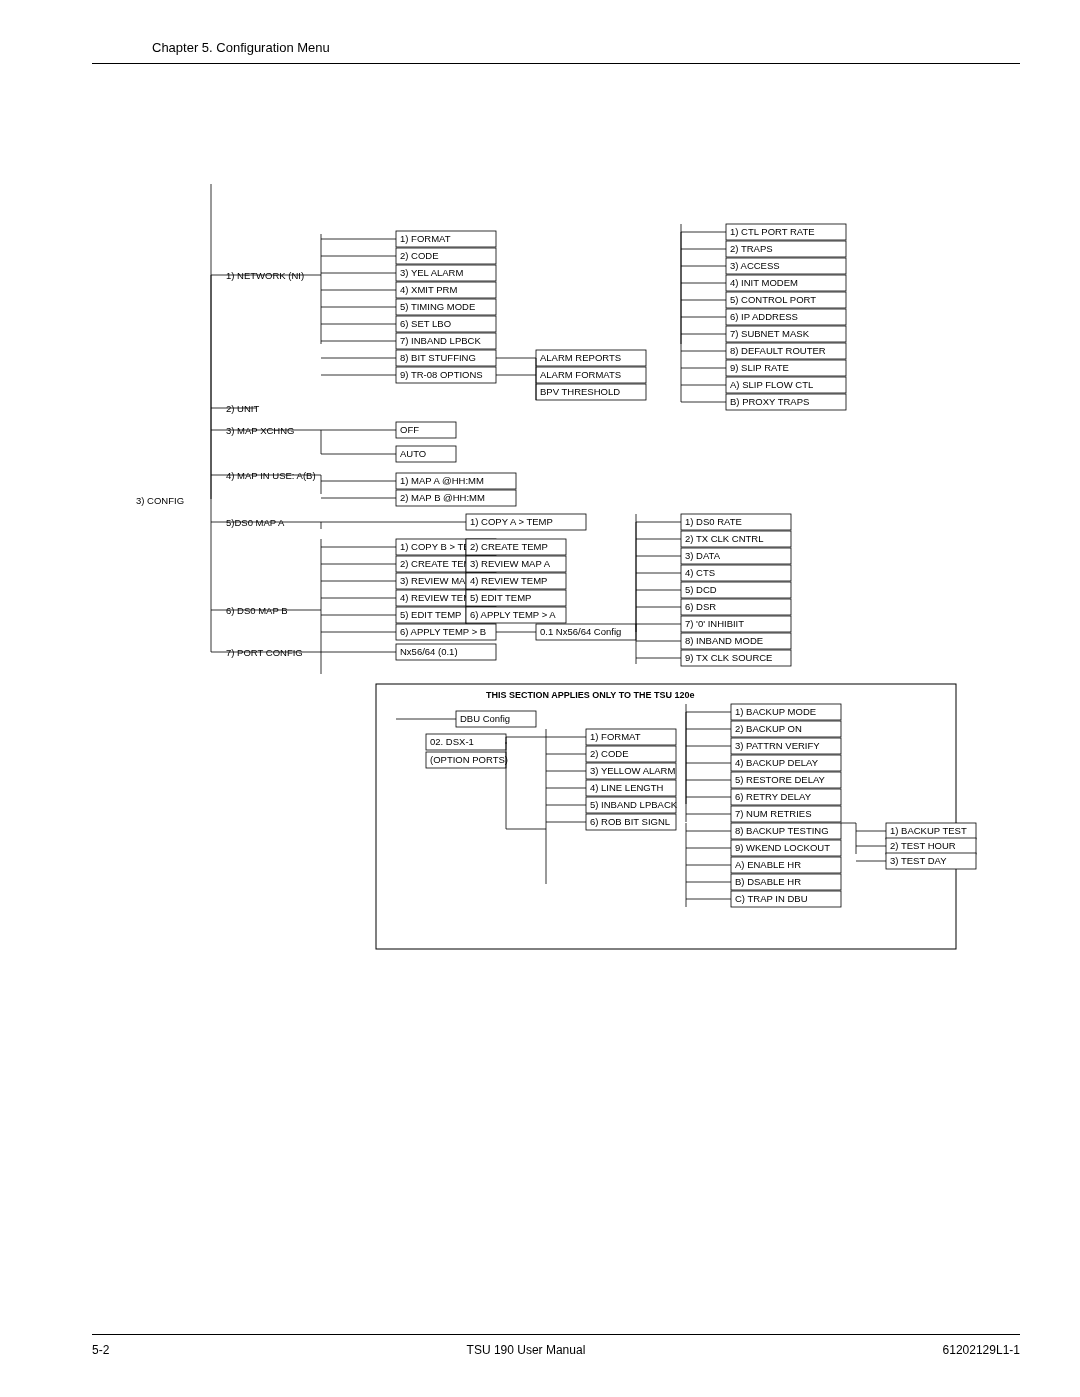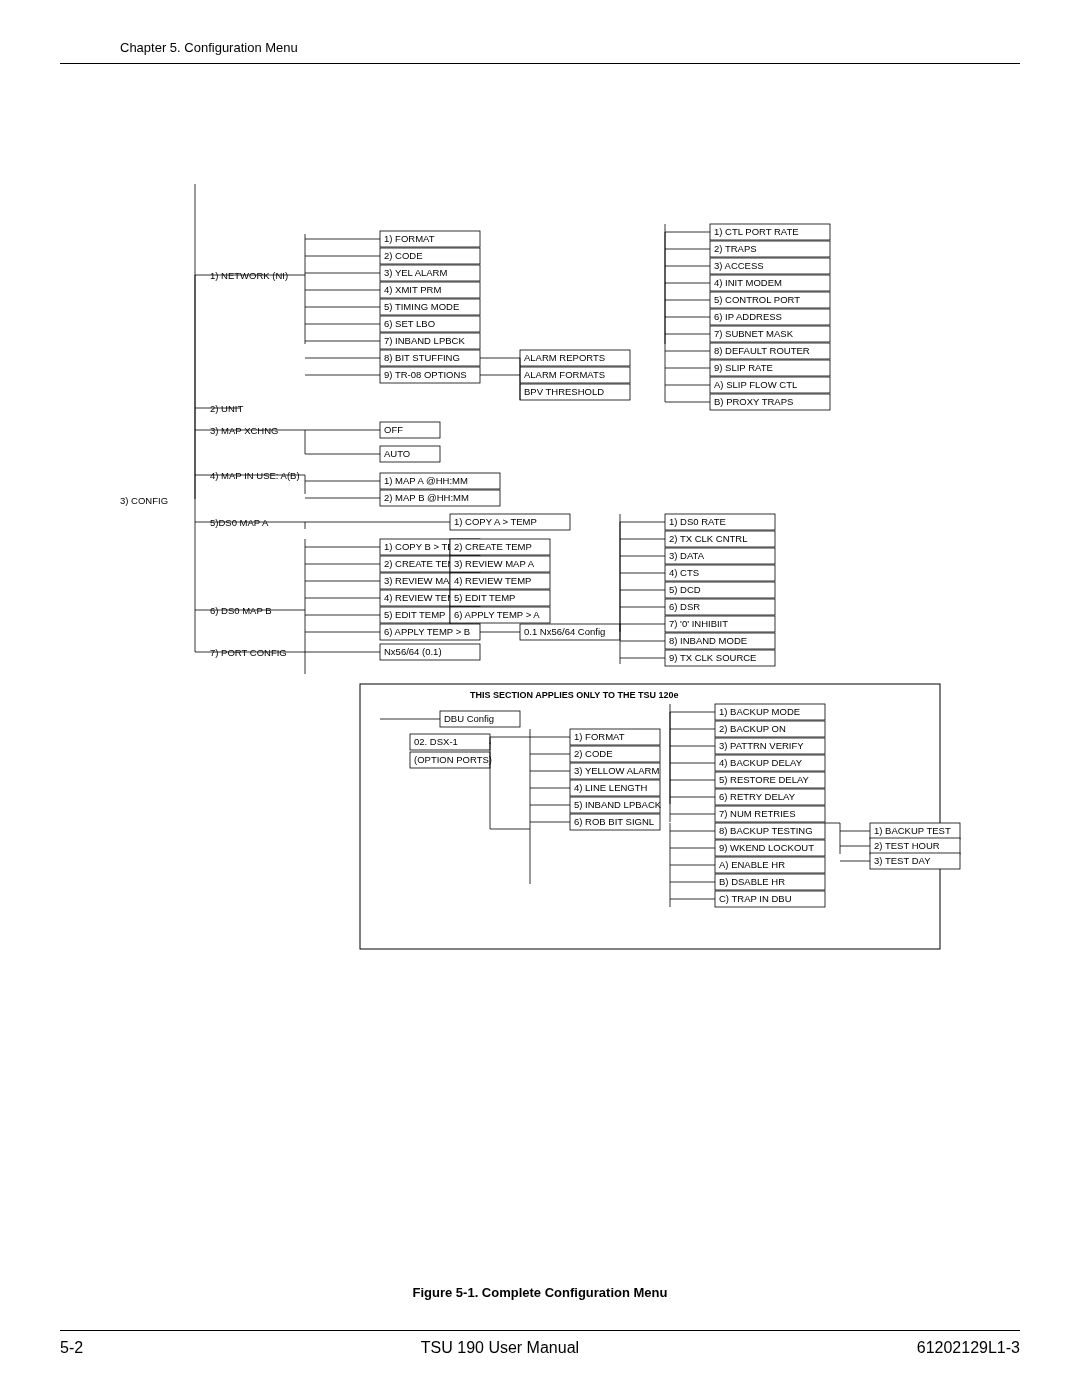--- a/index.html
+++ b/index.html
@@ -8,21 +8,21 @@
       font-family: Arial, Helvetica, sans-serif;
       font-size: 11px;
       color: #000;
       width: 1080px;
       min-height: 1397px;
     }
 
     .page {
       width: 1080px;
       min-height: 1397px;
-      padding: 40px 60px 40px 60px;
+      padding: 40px 60px 40px 92px;
       display: flex;
       flex-direction: column;
     }
 
     .chapter-title {
       font-size: 13px;
       font-weight: normal;
       margin-bottom: 8px;
       margin-left: 60px;
     }
@@ -57,21 +57,21 @@
     .bottom-rule {
       border: none;
       border-top: 1.5px solid #000;
       margin-top: 10px;
       margin-bottom: 8px;
     }
 
     .footer {
       display: flex;
       justify-content: space-between;
-      font-size: 16px;
+      font-size: 12px;
     }
   </style>
 </head>
 <body>
 
 <div class="page">
 
   <div class="chapter-title">Chapter 5.  Configuration Menu</div>
   <hr class="top-rule">
 
@@ -427,22 +427,21 @@
       <rect x="460" y="730" width="90" height="16" fill="white" stroke="#000" stroke-width="0.8"></rect>
       <text x="464" y="741">6) ROB BIT SIGNL</text>
 
       <line x1="380" y1="658" x2="380" y2="660" stroke="#000" stroke-width="0.8"></line>
       <line x1="380" y1="653" x2="380" y2="745" stroke="#000" stroke-width="0.8"></line>
       <line x1="380" y1="745" x2="420" y2="745" stroke="#000" stroke-width="0.8"></line>
 
     </svg>
   </div>
 
-  <div class="figure-caption">Figure 5-1.  Complete Configuration Menu</div>
 
   <hr class="bottom-rule">
   <div class="footer">
     <span>5-2</span>
     <span>TSU 190 User Manual</span>
-    <span>61202129L1-3</span>
+    <span>61202129L1-1</span>
   </div>
 
 </div>
 
 </body></html>

